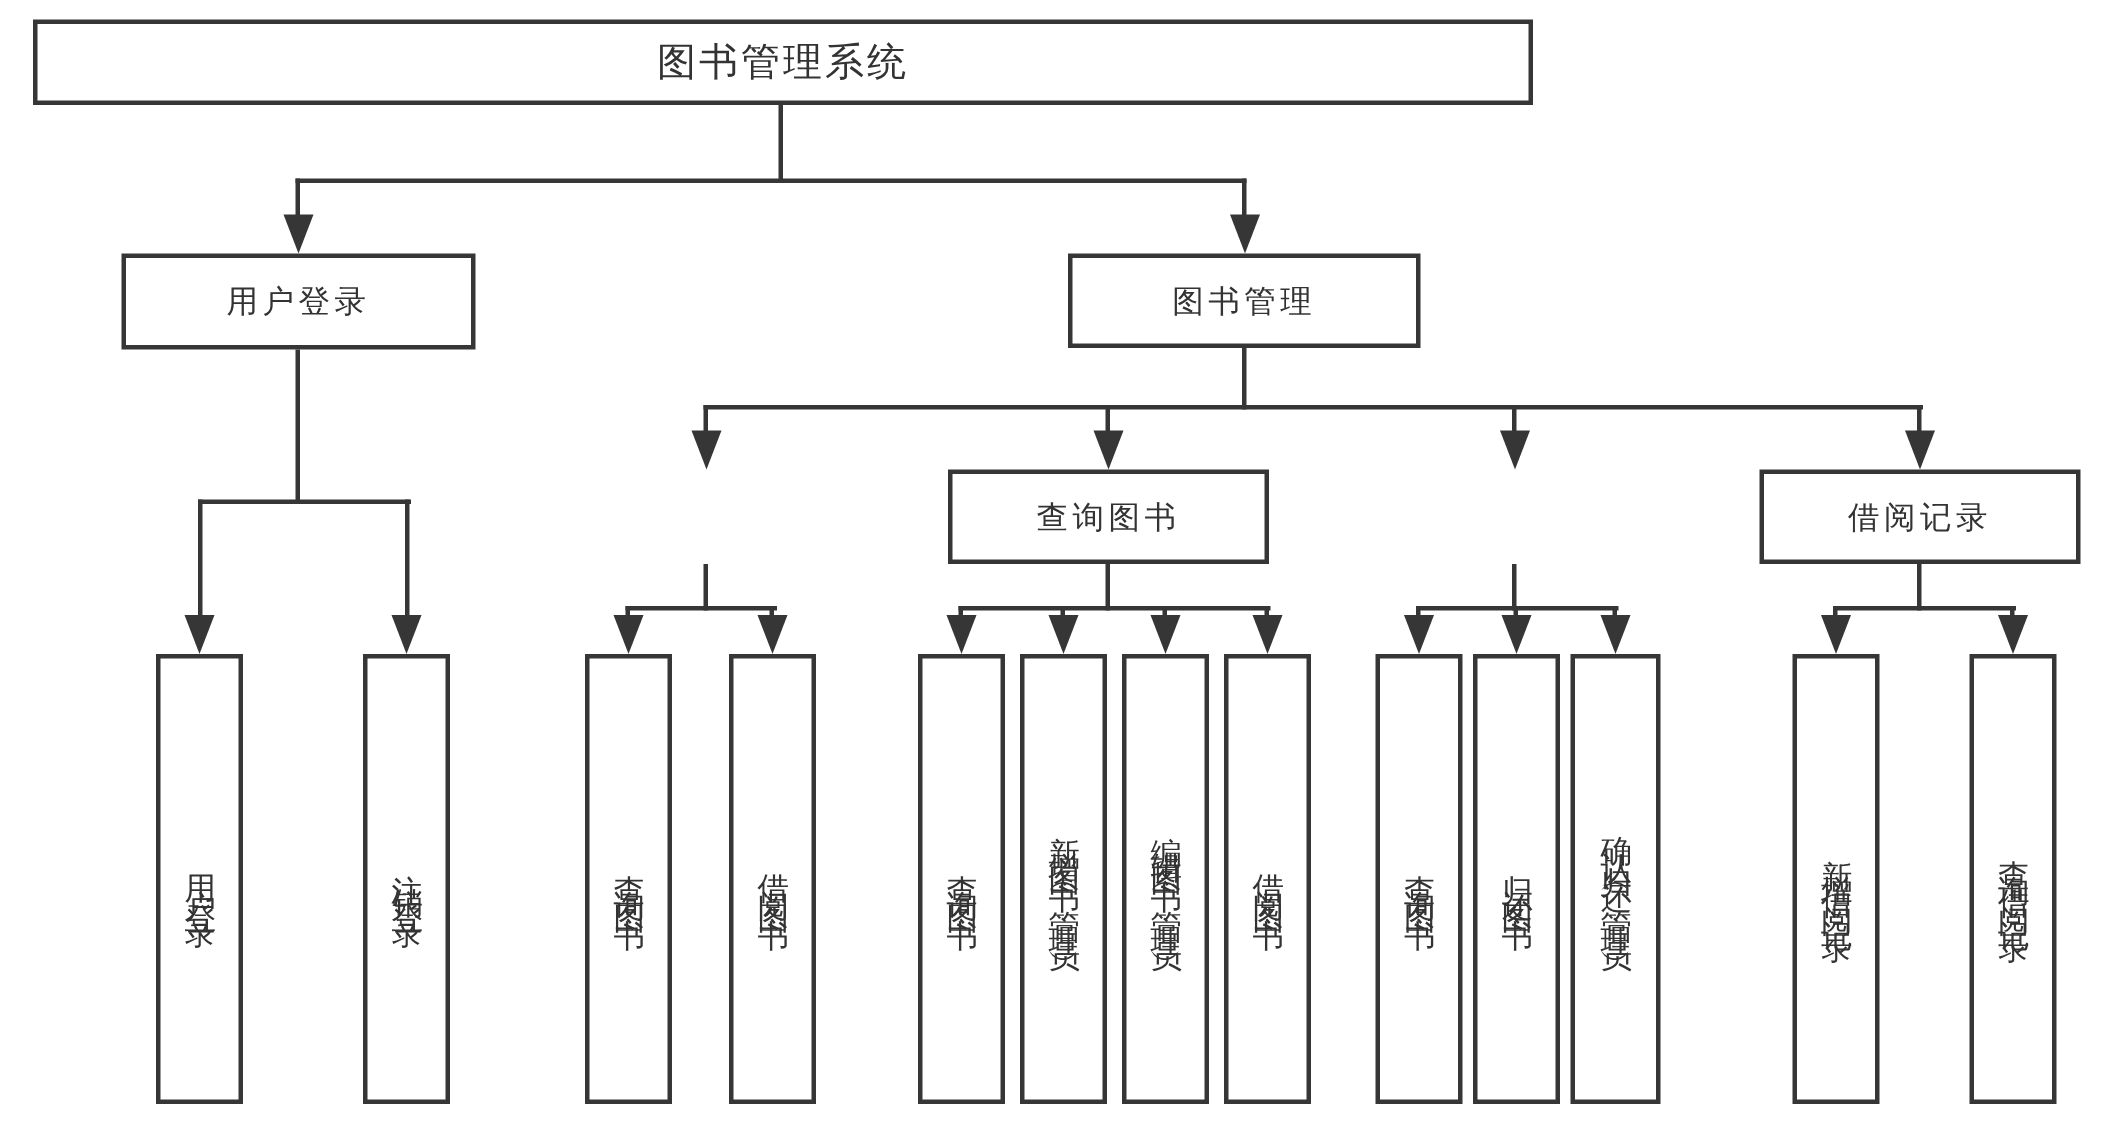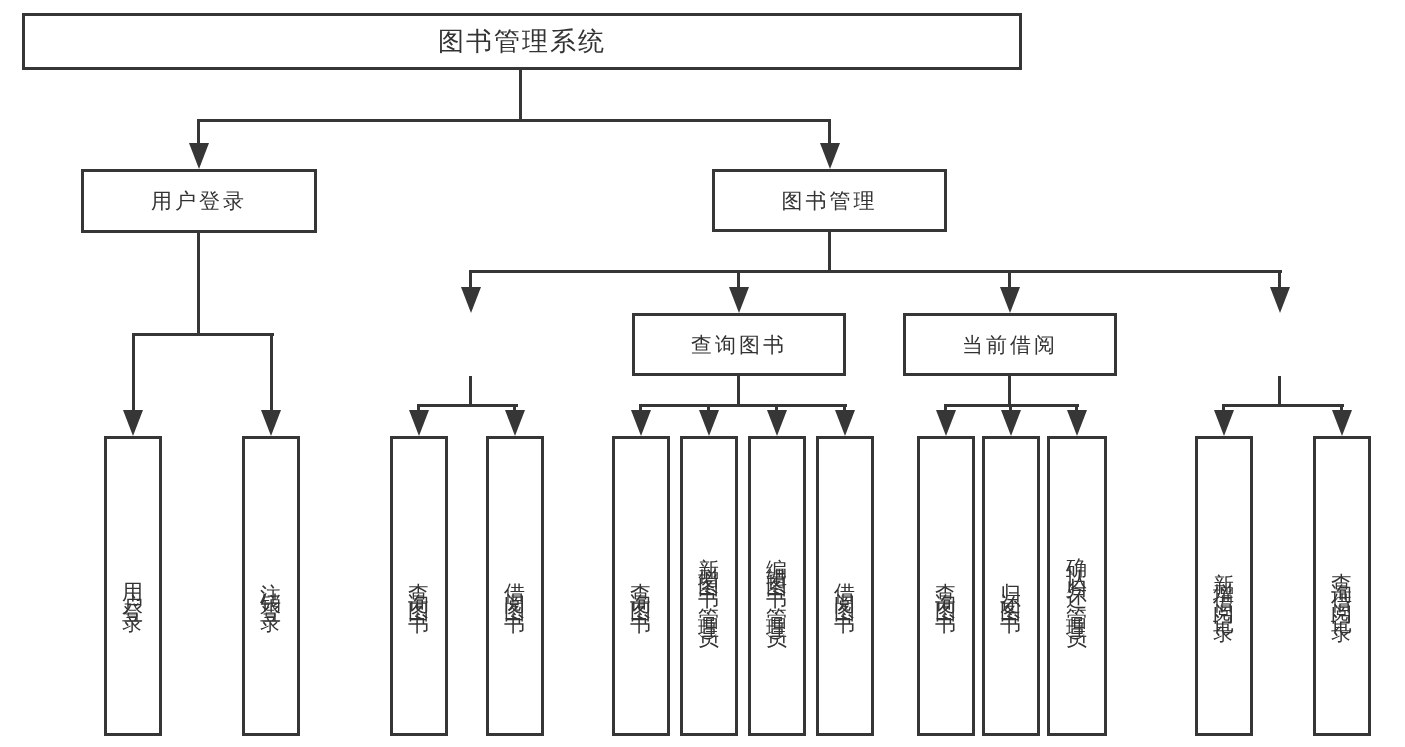--- a/index.html
+++ b/index.html
@@ -81,21 +81,21 @@
   <div class="line" style="left:469px;top:270px;width:3px;height:20px"></div>
   <div class="arrow" style="left:461px;top:287px"></div>
   <div class="line" style="left:737px;top:270px;width:3px;height:20px"></div>
   <div class="arrow" style="left:729px;top:287px"></div>
   <div class="line" style="left:1008px;top:270px;width:3px;height:20px"></div>
   <div class="arrow" style="left:1000px;top:287px"></div>
   <div class="line" style="left:1278px;top:270px;width:3px;height:20px"></div>
   <div class="arrow" style="left:1270px;top:287px"></div>
 
   <div class="box" style="left:632px;top:313px;width:214px;height:63px">查询图书</div>
-  <div class="box" style="left:903px;top:313px;width:214px;height:63px">当前借阅</div>
+  <div class="box" style="left:1173px;top:313px;width:214px;height:63px">借阅记录</div>
 
   <div class="line" style="left:469px;top:376px;width:3px;height:31px"></div>
   <div class="line" style="left:417px;top:404px;width:101px;height:3px"></div>
   <div class="line" style="left:417px;top:404px;width:3px;height:9px"></div>
   <div class="arrow" style="left:409px;top:410px"></div>
   <div class="line" style="left:513px;top:404px;width:3px;height:9px"></div>
   <div class="arrow" style="left:505px;top:410px"></div>
 
   <div class="line" style="left:737px;top:376px;width:3px;height:31px"></div>
   <div class="line" style="left:639px;top:404px;width:208px;height:3px"></div>

